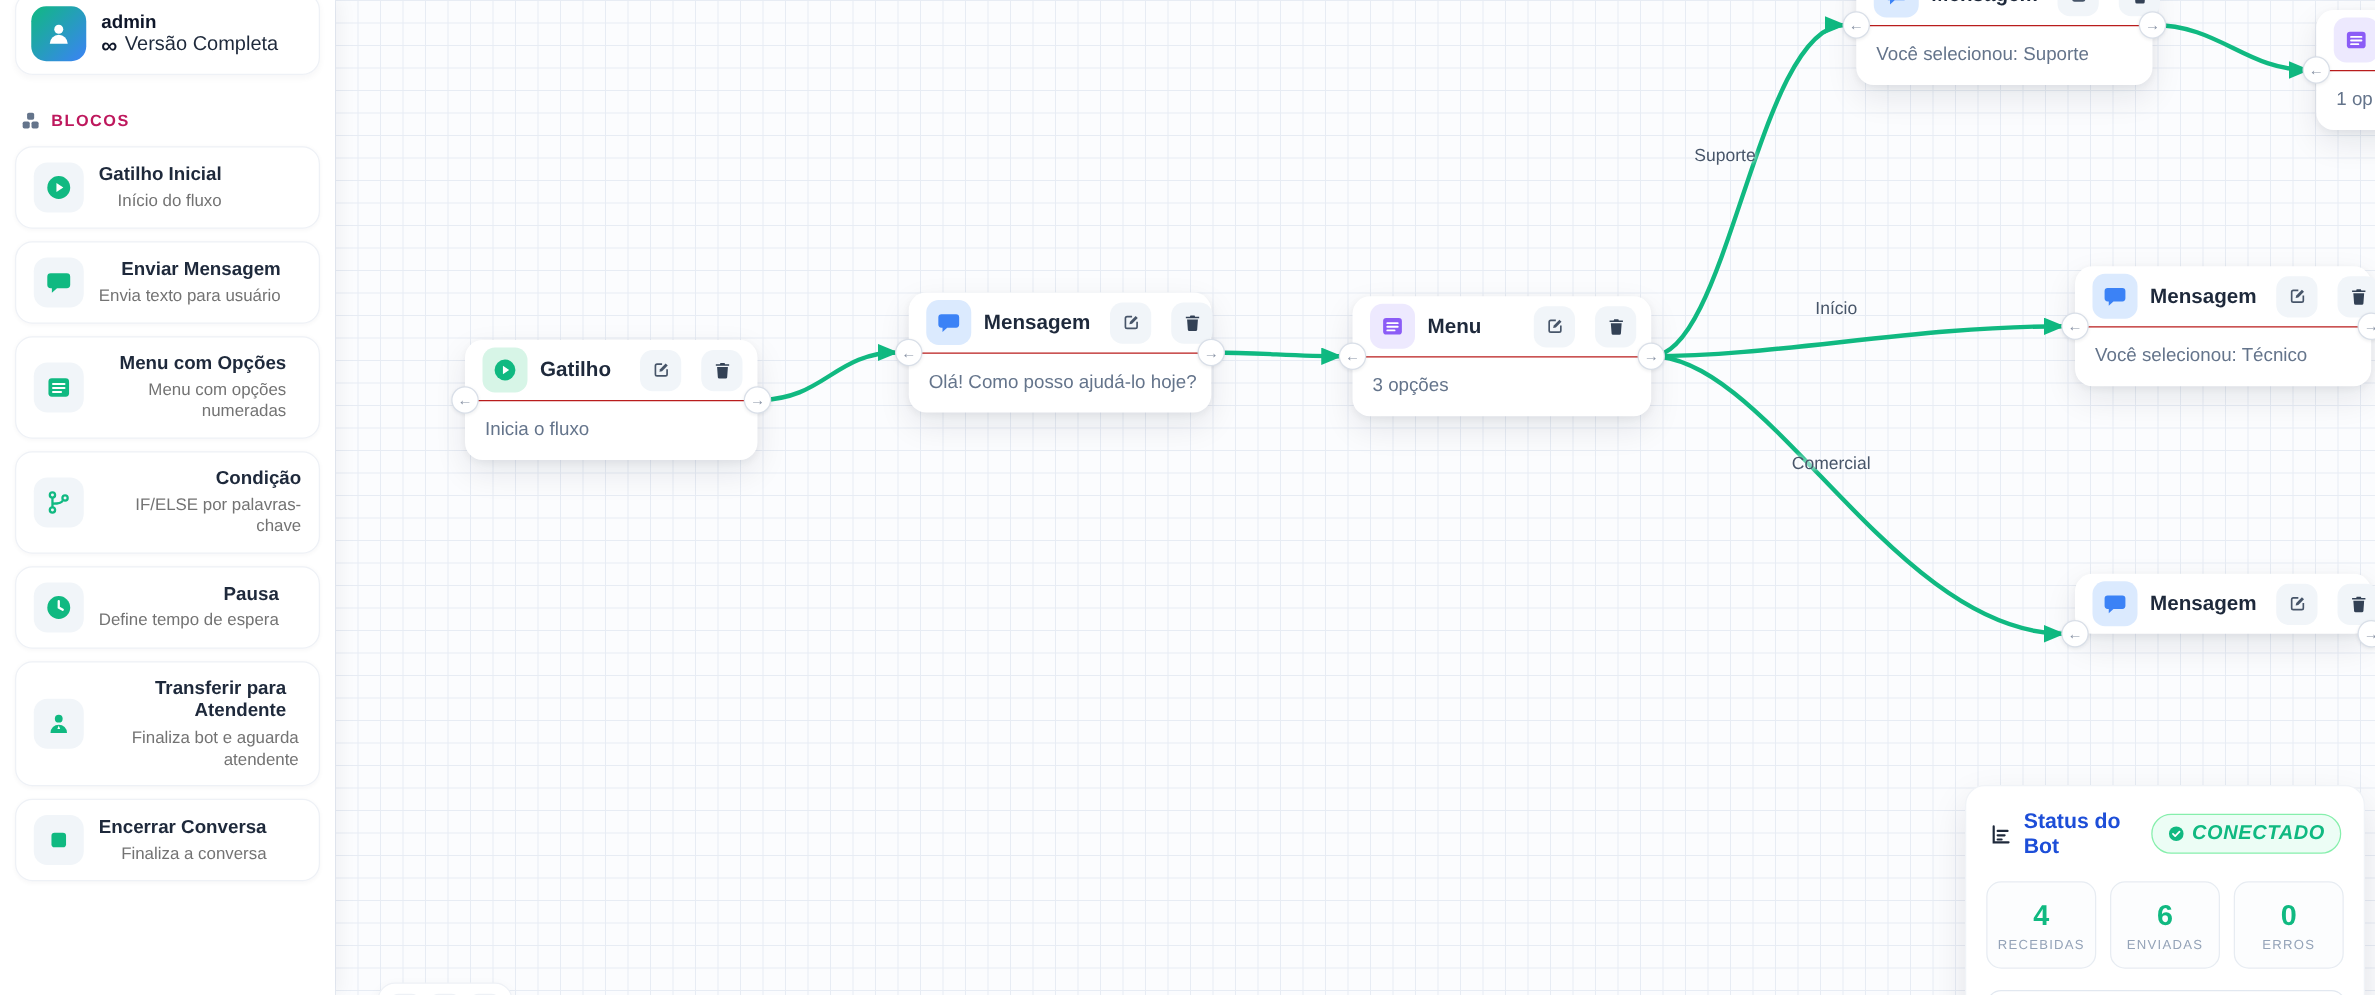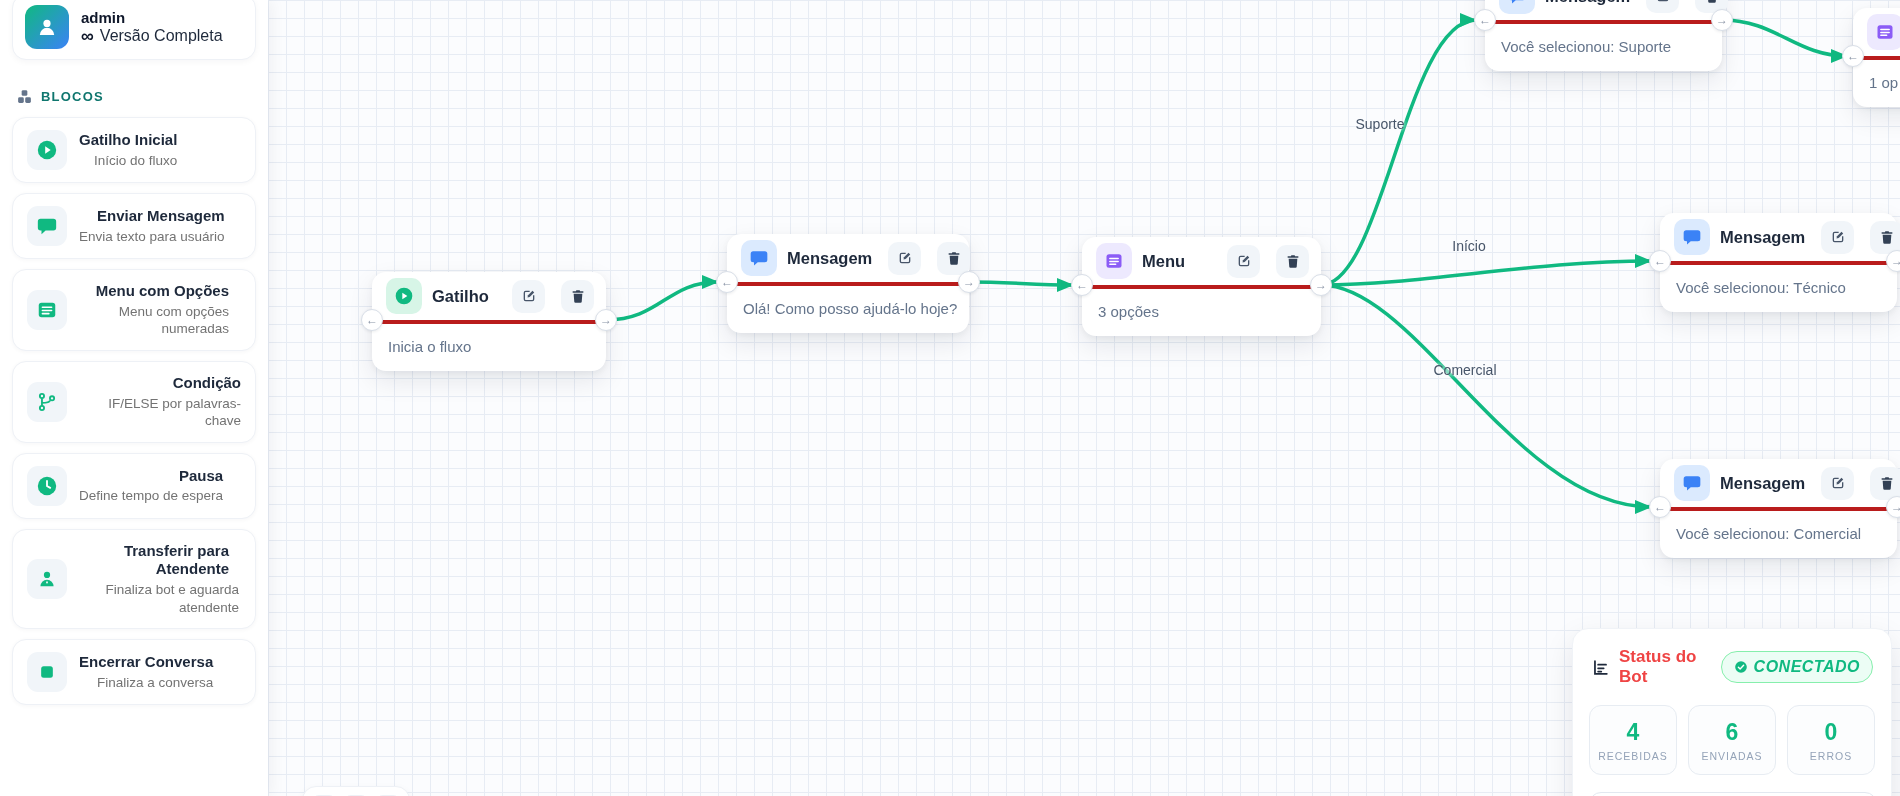--- a/index.html
+++ b/index.html
@@ -10,21 +10,21 @@
   .sidebar { position:absolute; left:0; top:0; width:268px; height:796px;
     background:#ffffff; box-shadow:4px 0 14px rgba(15,23,42,.05); padding:0 12px; z-index:30; }
   .user-card { margin-top:-6px; background:#fff; border:1px solid #eef1f6; border-radius:14px;
     box-shadow:0 2px 6px rgba(15,23,42,.04); padding:10px 12px; display:flex; align-items:center; gap:12px; }
   .avatar { width:44px; height:44px; border-radius:12px; flex:0 0 44px;
     background:linear-gradient(135deg,#10b981,#3b82f6); display:flex; align-items:center; justify-content:center; }
   .user-name { font-size:15px; font-weight:700; color:#0f172a; }
   .user-plan { font-size:16px; color:#1e293b; display:flex; align-items:center; gap:6px; margin-top:1px; }
   .infinity { font-weight:700; font-size:18px; line-height:14px; color:#0f172a; }
   .section-head { display:flex; align-items:center; gap:8px; margin:28px 4px 12px; color:#64748b; }
-  .section-title { font-size:13px; font-weight:700; letter-spacing:1.2px; color:#0f766e; }
+  .section-title { font-size:13px; font-weight:700; letter-spacing:1.2px; color:#be185d; }
   .block-card { background:#fff; border:1px solid #eef1f6; border-radius:14px;
     box-shadow:0 1px 4px rgba(15,23,42,.04); padding:12px 14px; display:flex; gap:12px;
     align-items:center; margin-bottom:10px; cursor:grab;text-align:right; }
   .block-icon { width:40px; height:40px; border-radius:11px; background:#f1f5f9; flex:0 0 40px;
     display:flex; align-items:center; justify-content:center; }
   .block-title { font-size:15px; font-weight:700; color:#1e293b; line-height:1.25; }
   .block-sub { font-size:13.5px; color:#737373; line-height:1.3; margin-top:2px; }
 
   
   .canvas { position:absolute; left:268px; top:0; right:0; bottom:0; overflow:hidden;
@@ -40,34 +40,34 @@
     box-shadow:0 10px 26px rgba(15,23,42,.09),0 2px 6px rgba(15,23,42,.05); }
   .node-header { display:flex; align-items:center; gap:10px; padding:11px 12px 11px 14px; height:48px; }
   .node-icon { width:36px; height:36px; border-radius:10px; flex:0 0 36px;
     display:flex; align-items:center; justify-content:center; }
   .ic-green { background:#d7f5e7; }
   .ic-blue { background:#dbeafe; }
   .ic-purple { background:#ede9fe; }
   .node-title { font-size:16.5px; font-weight:700; color:#1e293b; flex:1; white-space:nowrap; }
   .act-btn { width:33px; height:33px; border:none; border-radius:10px; background:#f1f5f9;
     display:flex; align-items:center; justify-content:center; cursor:pointer; margin-left:6px; flex:0 0 33px; }
-  .node-body { border-top:4px solid #b91c1c; margin:0 1px; padding:14px 15px 16px; font-size:15px;
+  .node-body { border-top:1px solid #b91c1c; margin:0 1px; padding:14px 15px 16px; font-size:15px;
     color:#64748b; white-space:nowrap; overflow:hidden; }
   .handle { position:absolute; top:48px; width:22px; height:22px; border-radius:50%;
     background:#fff; border:1px solid #d9dfe8; box-shadow:0 1px 3px rgba(15,23,42,.08);
     display:flex; align-items:center; justify-content:center; font-size:12px; color:#8a94a6;
     transform:translateY(-50%); z-index:6; cursor:crosshair; }
   .handle-left { left:-11px; }
   .handle-right { right:-11px; }
 
   
   .status-panel { position:absolute; left:1304px; top:628px; width:320px; background:#fff;
     border:1px solid #f0f3f7; border-radius:16px; box-shadow:0 12px 30px rgba(15,23,42,.10); z-index:20; }
   .status-head { display:flex; align-items:center; padding:18px 18px 14px; gap:9px; }
-  .status-title { font-size:17px; font-weight:700; color:#ef4444; flex:1; }
+  .status-title { font-size:17px; font-weight:700; color:#1d4ed8; flex:1; }
   .badge { display:flex; align-items:center; gap:6px; background:#ecfdf5; border:1.5px solid #86efac;
     color:#10b981; font-size:16px; font-weight:700; letter-spacing:.5px; border-radius:999px; padding:6px 12px;font-style:italic; }
   .stats-row { display:flex; gap:11px; padding:4px 16px 0; }
   .stat-card { flex:1; border:1px solid #e7ecf2; background:#fcfdfe; border-radius:12px;
     text-align:center; padding:13px 4px 12px; }
   .stat-value { font-size:23px; font-weight:700; color:#10b981; }
   .stat-label { font-size:10.5px; letter-spacing:1px; color:#94a3b8; margin-top:4px; }
   .panel-btn { margin:17px 16px; width:288px; height:44px; background:#fff; border:1px solid #e2e8f0;
     border-radius:12px; display:flex; align-items:center; justify-content:center; gap:8px;
     font-size:15px; font-weight:600; color:#1e293b; cursor:pointer;
@@ -388,21 +388,20 @@
             <path d="M13 5H7a2 2 0 0 0-2 2v10a2 2 0 0 0 2 2h10a2 2 0 0 0 2-2v-6"></path>
             <path d="M17.3 4.2l2.5 2.5L13 13.5l-3.2.7.7-3.2z" fill="#475569" stroke="none"></path>
           </svg>
         </button>
       <button class="act-btn">
         <svg width="16" height="16" viewBox="0 0 24 24">
             <path fill="#334155" d="M9.5 3.5h5l.6 1.5H20v2H4V5h4.9zM5.5 8.5h13l-.9 12.1a1.8 1.8 0 0 1-1.8 1.7H8.2a1.8 1.8 0 0 1-1.8-1.7z"></path>
           </svg>
         </button>
     </div>
-    <div class="node-body">Você selecionou: Comercial</div>
     <div class="handle handle-right">
         <span>→</span>
       </div>
   </div>
 
   <div class="node" style="left:1585px; top:8px; width:230px">
     <div class="handle handle-left">
         <span>←</span>
       </div>
     <div class="node-header">

